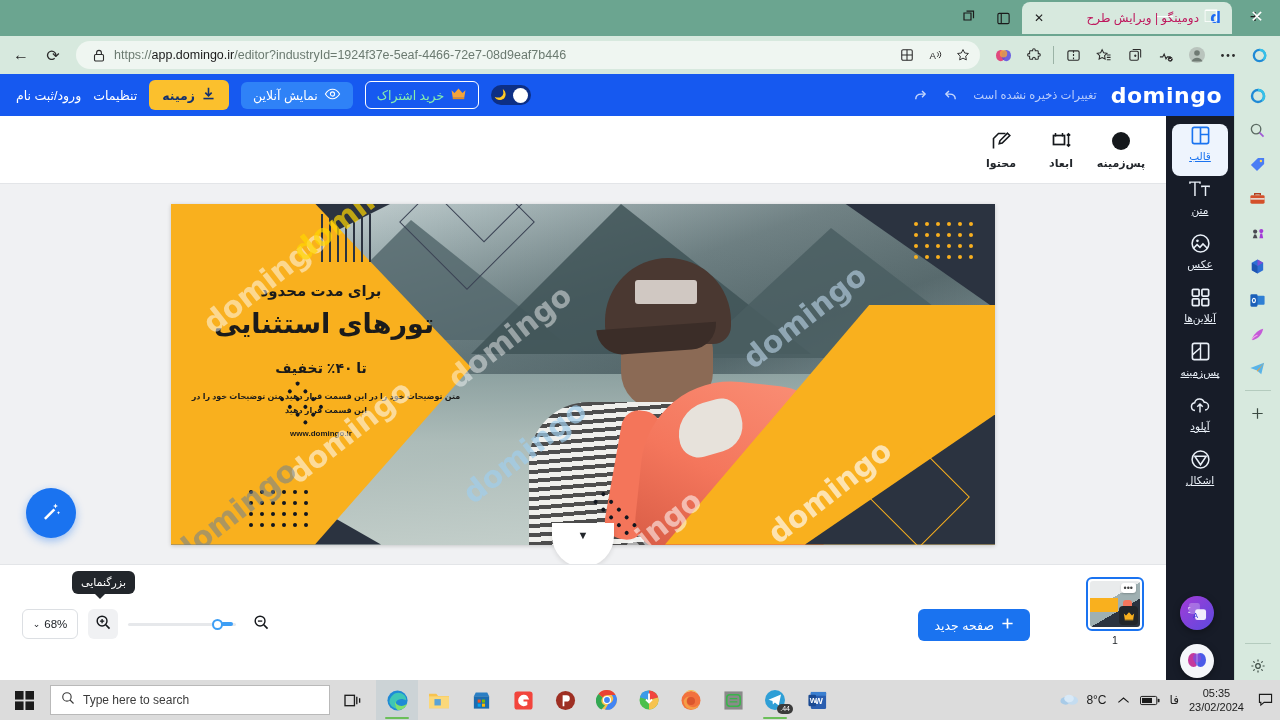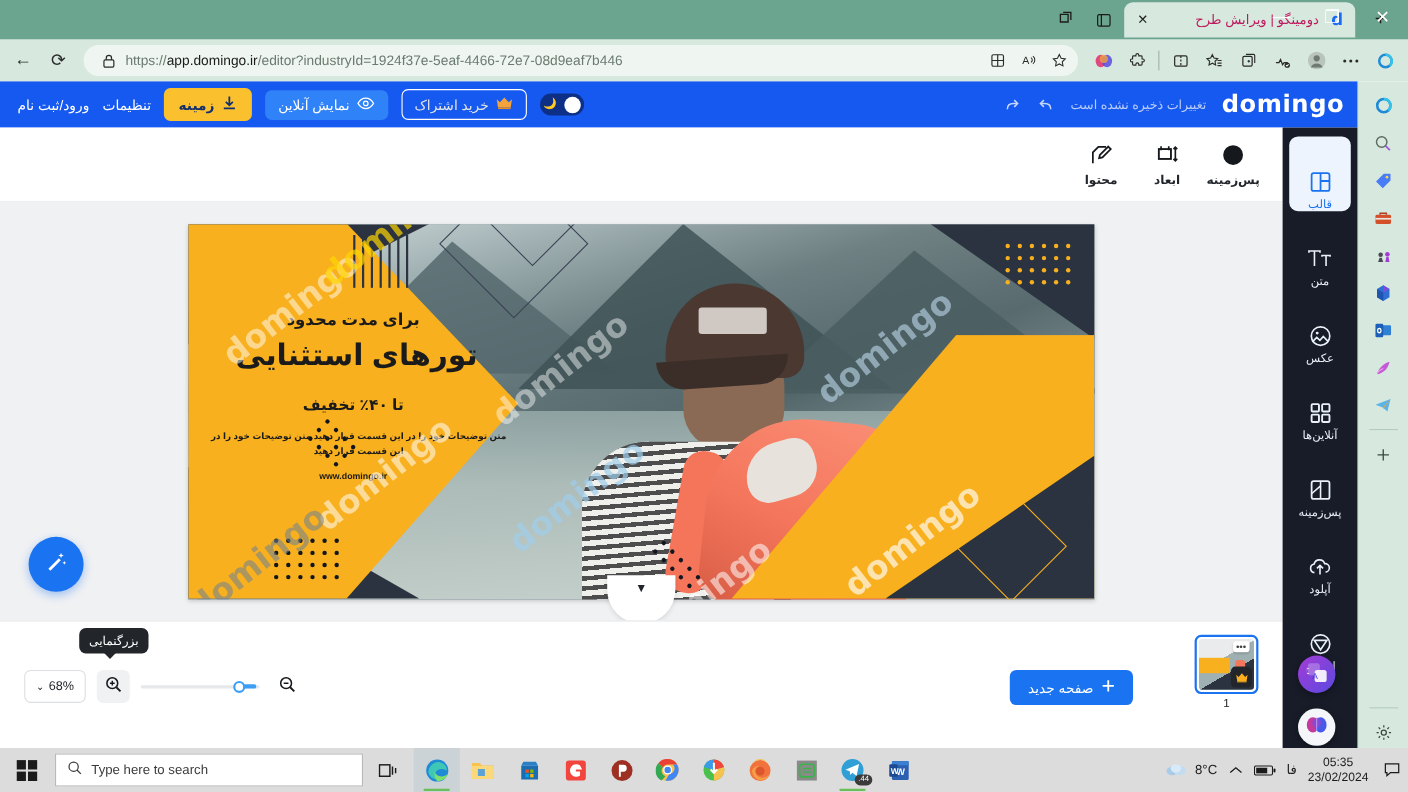--- a/index.html
+++ b/index.html
@@ -108,21 +108,21 @@
   .btn-download {
     background: #fbc02d; color: #12306f; font-size: 12.5px; font-weight: 700;
     border-radius: 6px; padding: 6px 13px; display: flex; align-items: center; gap: 6px;
     white-space: nowrap;
   }
   .btn-preview {
     background: #2f82f7; color: #ffffff; font-size: 12.5px; border-radius: 6px;
     padding: 6px 12px; display: flex; align-items: center; gap: 6px; white-space: nowrap;
   }
   .btn-subscribe {
-    background: transparent; color: #e5e5e5; font-size: 12.5px; border: 1px solid #ffffff;
+    background: transparent; color: #86efac; font-size: 12.5px; border: 1px solid #ffffff;
     border-radius: 6px; padding: 5px 11px; display: flex; align-items: center; gap: 6px;
     white-space: nowrap;
   }
   .theme-toggle {
     width: 40px; height: 20px; border-radius: 10px; background: #0d2f85;
     display: flex; align-items: center; justify-content: space-between; padding: 0 3px; direction: ltr;
   }
   .theme-toggle .moon { color: #cfe0ff; font-size: 10px; line-height: 1; }
   .theme-toggle .knob { width: 15px; height: 15px; border-radius: 50%; background: #ffffff; }
 
@@ -338,22 +338,22 @@
   }
   .thumb-num { font-size: 10.5px; color: #22262b; margin-top: 3px; }
 
   
   .app-sidebar {
     position: absolute; top: 116px; right: 46px; width: 68px; height: 564px;
     background: #171c28; display: flex; flex-direction: column; align-items: center;
     padding-top: 8px; gap: 2px;
   }
   .sb-item {
-    width: 56px; height: 68px; border-radius: 8px; display: flex; flex-direction: column;
-    align-items: center; justify-content: flex-end; gap: 4px; color: #eaf0f8;
+    width: 56px; height: 52px; border-radius: 8px; display: flex; flex-direction: column;
+    align-items: center; justify-content: flex-start; gap: 4px; color: #eaf0f8; text-decoration: underline;
   }
   .sb-item.active { background: #eef4fd; color: #1a73f0; }
   .sb-item .sb-icon { height: 22px; display: flex; align-items: center; justify-content: center; }
   .sb-item .sb-label { font-size: 10.5px; white-space: nowrap; }
   .sb-float {
     position: absolute; right: 20px; width: 34px; height: 34px; border-radius: 50%;
     display: flex; align-items: center; justify-content: center;
     box-shadow: 0 2px 7px rgba(0,0,0,.35); font-size: 15px;
   }
   .sb-float.translate { top: 480px; background: linear-gradient(135deg, #a33bd6 0%, #5b4ae0 100%); color: #fff; }

